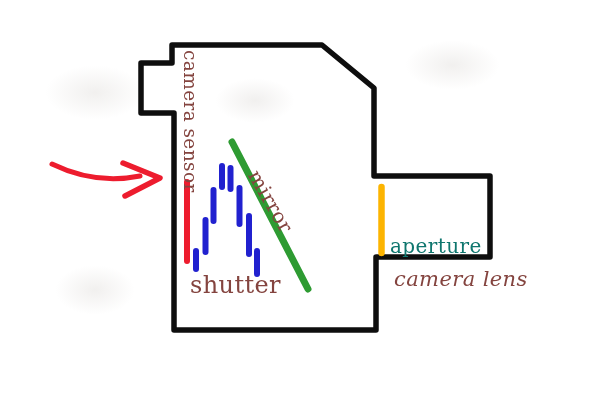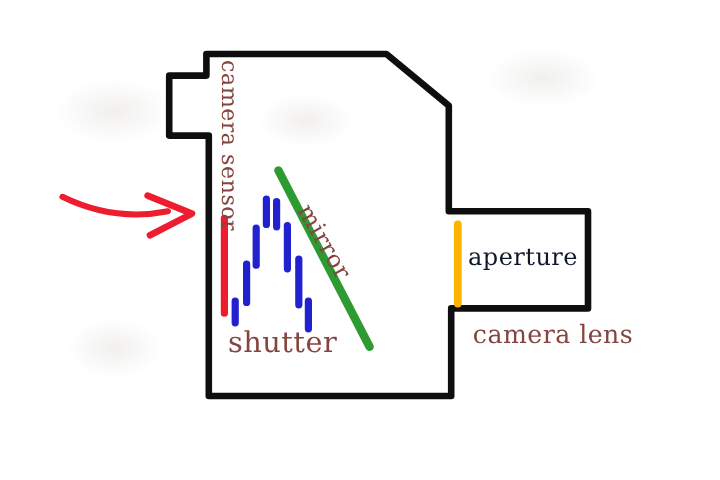--- a/index.html
+++ b/index.html
@@ -56,20 +56,21 @@
   }
   .label-aperture {
     left: 390px;
     top: 203px;
     font-size: 20px;
   }
   .label-camera-lens {
     left: 394px;
     top: 268px;
     font-size: 21px;
+    font-style: italic;
   }
 </style>
 </head>
 <body>
 
 <div class="stage">
 
   <div class="smudge" style="left:45px; top:65px; width:100px; height:55px;"></div>
   <div class="smudge" style="left:215px; top:78px; width:80px; height:45px;"></div>
   <div class="smudge" style="left:405px; top:40px; width:95px; height:50px;"></div>
@@ -98,16 +99,16 @@
 
     <g>
       <path d="M 52 164 Q 95 185 140 176" fill="none" stroke-width="5" stroke-linecap="round" stroke="#ed1c2e"></path>
       <path d="M 123 163 L 160 178 L 125 196" fill="none" stroke-width="5.5" stroke-linecap="round" stroke-linejoin="round" stroke="#ed1c2e"></path>
     </g>
   </svg>
 
   <div class="label label-camera-sensor" style="color: rgb(132, 68, 63);">camera sensor</div>
   <div class="label label-shutter" style="color: rgb(132, 68, 63);">shutter</div>
   <div class="label label-mirror" style="color: rgb(132, 68, 63);">mirror</div>
-  <div class="label label-aperture" style="color: #0f172a;">aperture</div>
+  <div class="label label-aperture" style="color: #0f766e; margin-top: 32px;">aperture</div>
   <div class="label label-camera-lens" style="color: rgb(132, 68, 63);">camera lens</div>
 
 </div>
 
 </body></html>

